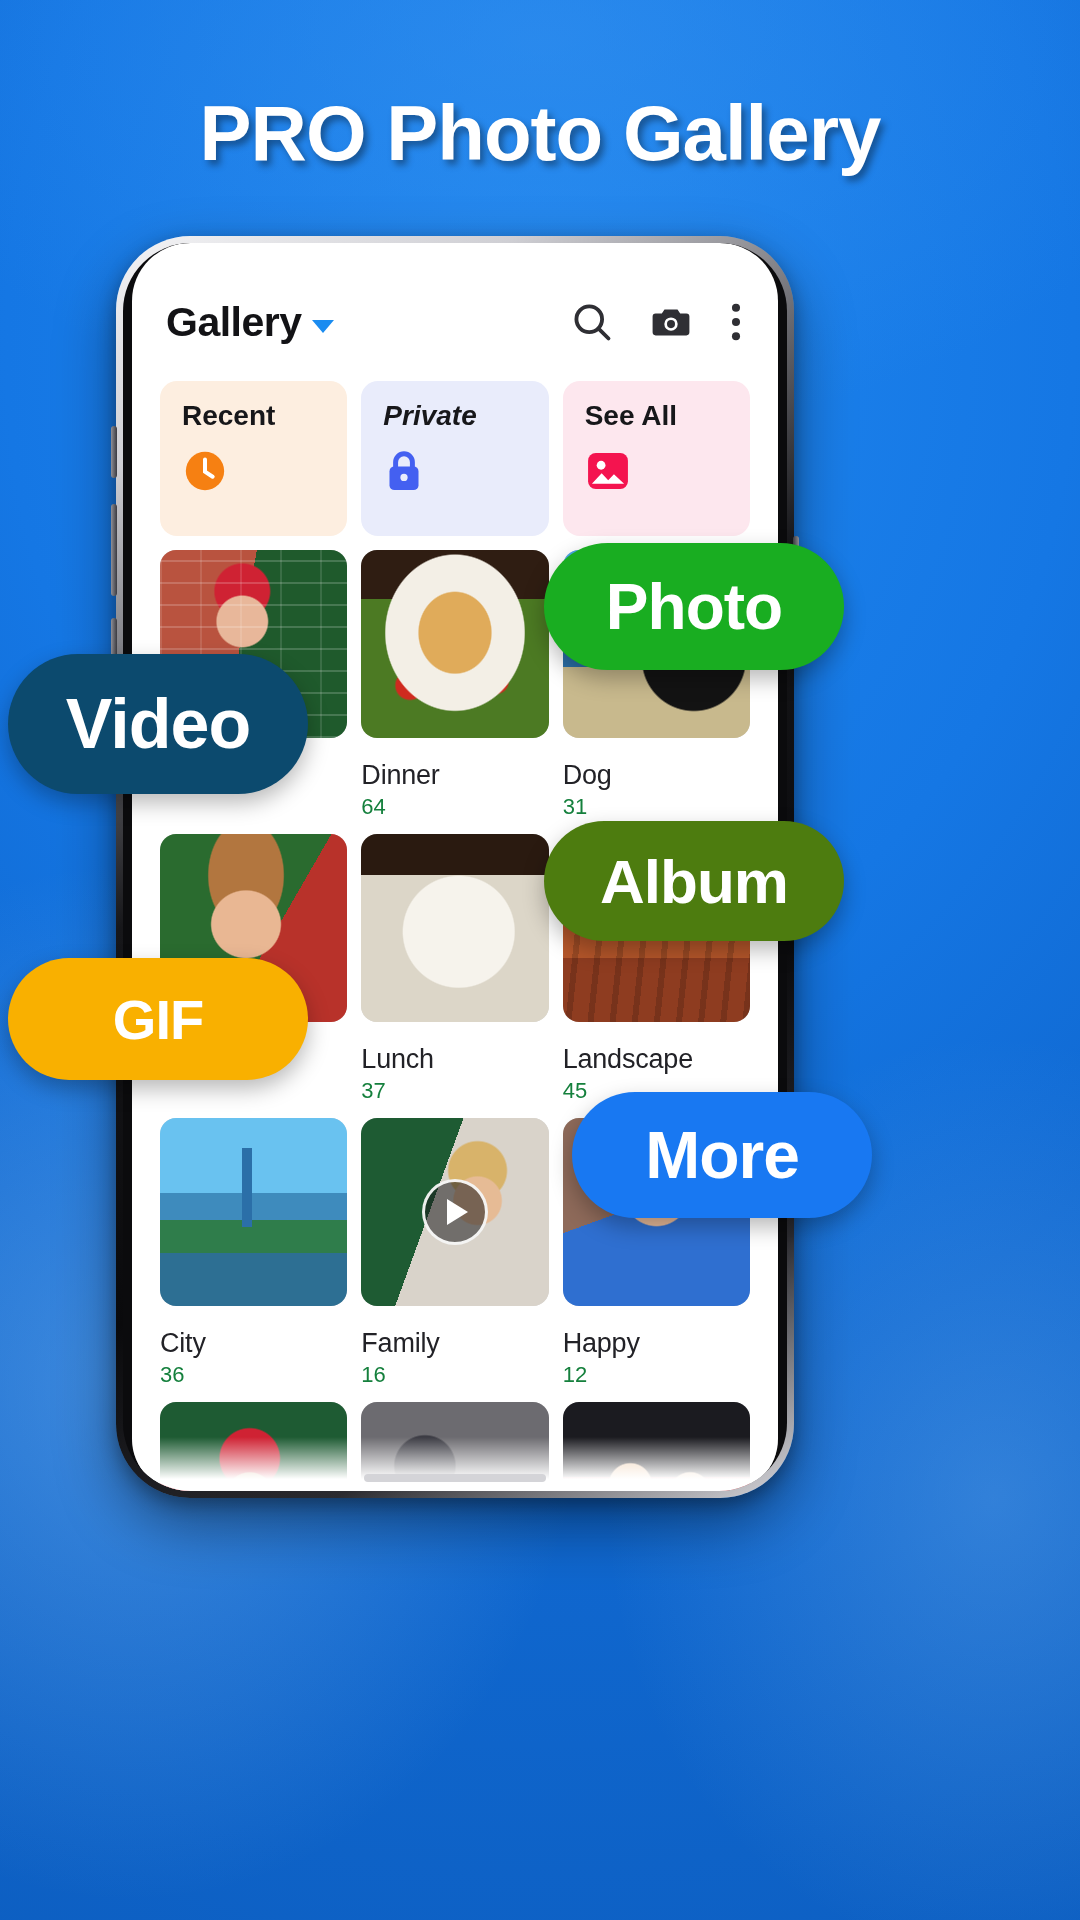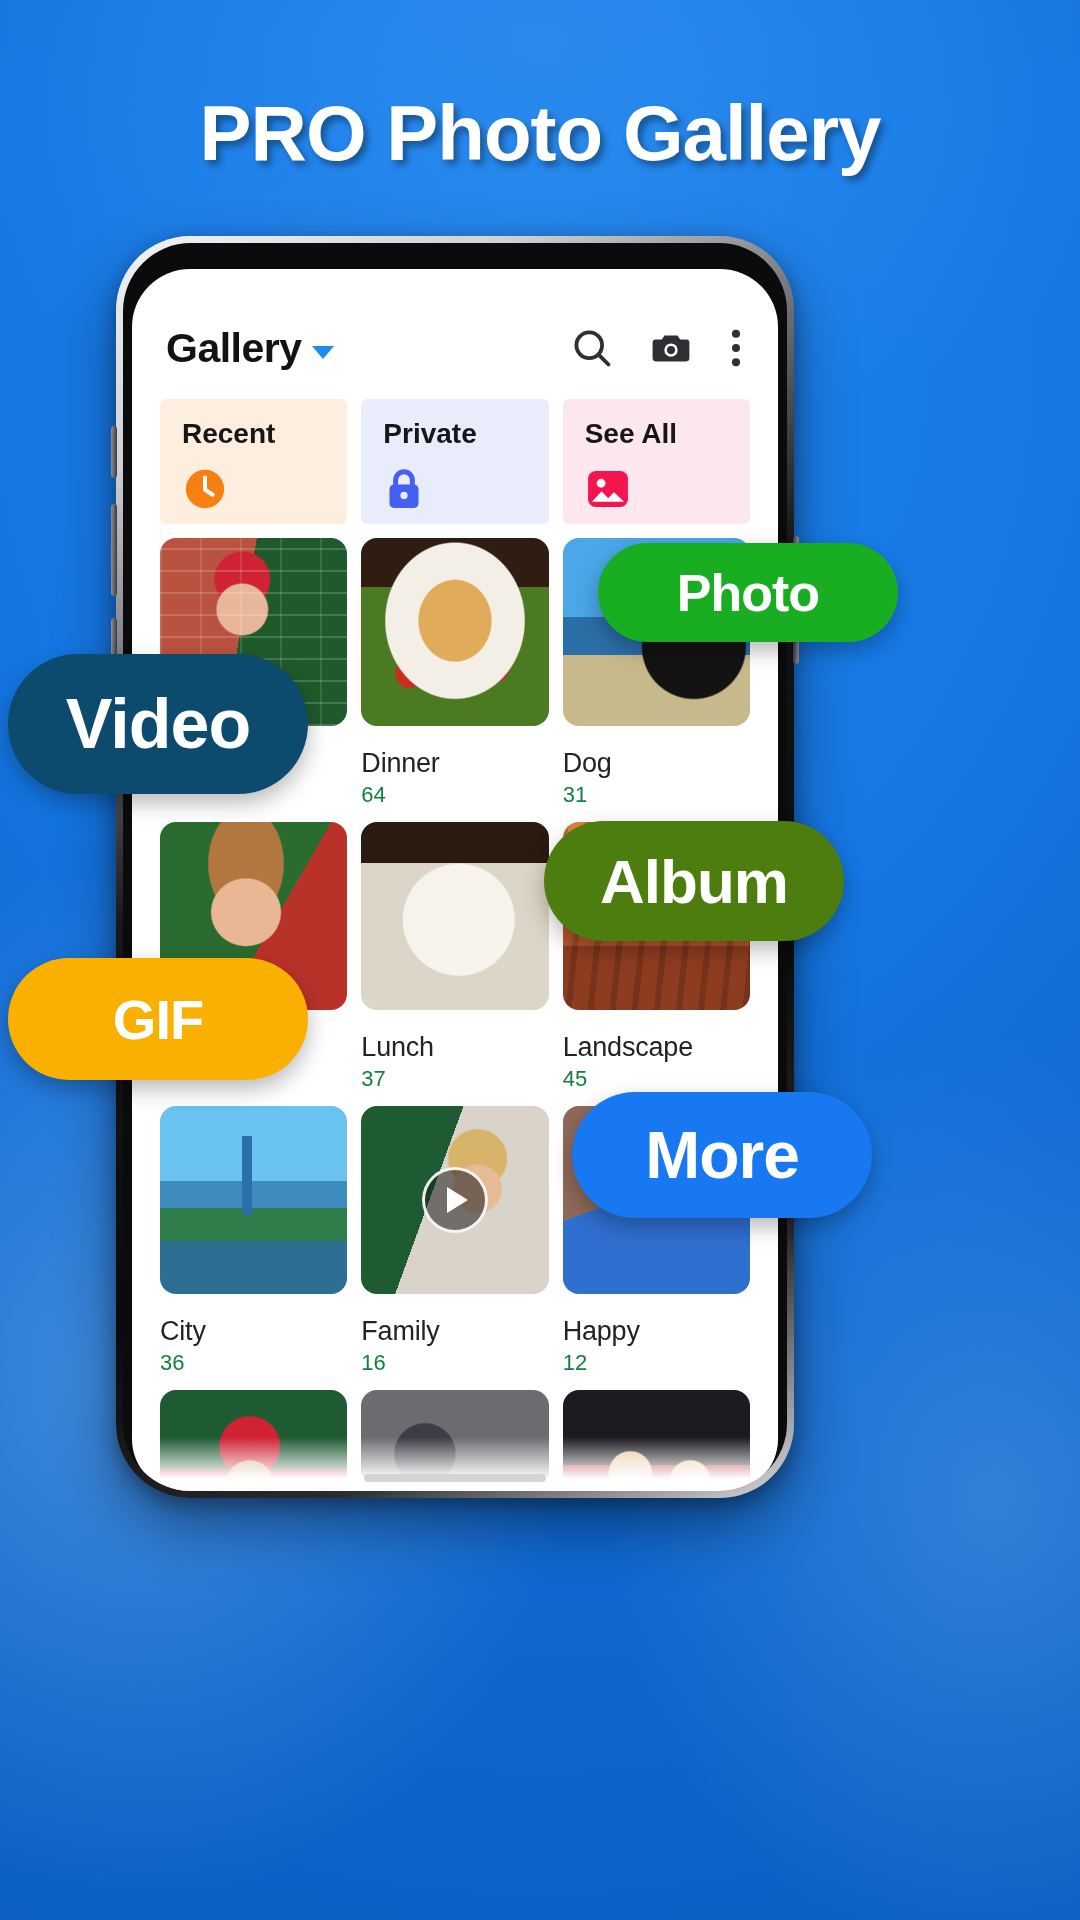--- a/index.html
+++ b/index.html
@@ -34,21 +34,21 @@
     width:678px; height:1262px;
     border-radius:74px;
     background:linear-gradient(150deg,#f4f4f6 0%,#cfcfd4 14%,#6d6d73 28%,#17171a 42%,#0a0a0c 66%,#2b2b30 84%,#d8d8dd 100%);
     padding:7px;
     box-shadow:0 26px 60px rgba(0,0,0,.42), 0 6px 18px rgba(0,0,0,.3);
   }
   .phone-inner{
     width:100%; height:100%;
     border-radius:68px;
     background:#0b0b0d;
-    padding:26px 9px 0 9px;
+    padding:0 9px 0 9px;
     overflow:hidden;
     position:relative;
   }
   .screen{
     width:100%; height:100%;
     border-radius:58px 58px 52px 52px;
     background:#ffffff;
     overflow:hidden;
     position:relative;
   }
@@ -76,27 +76,28 @@
     border-top:13px solid #1b8cf0;
   }
   .hdr-spacer{ flex:1; }
   .hdr-icon{ margin-left:34px; display:flex; align-items:center; justify-content:center; }
 
   
   .chips{
     display:flex; gap:14px; padding:24px 28px 0 28px;
   }
   .chip{
-    flex:1; height:125px; border-radius:6px;
+    flex:1; height:155px; border-radius:17px;
     padding:19px 0 0 22px;
+    margin-top:8px;
   }
   .chip-label{ font-size:28px; font-weight:bold; color:#17171a; }
   .chip-icon{ margin-top:16px; }
   .c-recent{ background:#fdeee0; }
-  .c-private{ background:#e9ecfb; }
+  .c-private{ background:#e9ecfb;font-style:italic; }
   .c-seeall{ background:#fde7ee; }
 
   
   .grid{
     padding:14px 28px 0 28px;
     display:grid; grid-template-columns:1fr 1fr 1fr; gap:14px 14px;
   }
   .cell{ position:relative; }
   .thumb{
     width:100%; height:188px; border-radius:16px; overflow:hidden;
@@ -116,21 +117,21 @@
   }
 
   
   .pill{
     position:absolute; border-radius:999px;
     display:flex; align-items:center; justify-content:center;
     color:#fff; font-weight:bold; letter-spacing:-1px;
     box-shadow:0 9px 22px rgba(0,0,0,.28);
   }
   .p-video { left:8px;  top:654px; width:300px; height:140px; font-size:70px; background:#0c4a6e; }
-  .p-photo { left:598px;top:543px; width:300px; height:99px; font-size:52px; background:#19ad21; }
+  .p-photo { left:544px;top:543px; width:300px; height:127px; font-size:64px; background:#19ad21; }
   .p-gif   { left:8px;  top:958px; width:300px; height:122px; font-size:56px; background:#f9b000; }
   .p-album { left:544px;top:821px; width:300px; height:120px; font-size:62px; background:#4d7c0f; }
   .p-more  { left:572px;top:1092px;width:300px; height:126px; font-size:66px; background:#1878f2; }
 
   
   .art{ position:absolute; inset:0; }
   
   .a-santa{ background:
       radial-gradient(circle at 44% 38%, #e8b79a 0 16%, transparent 17%),
       radial-gradient(circle at 44% 22%, #cf2233 0 15%, transparent 16%),

